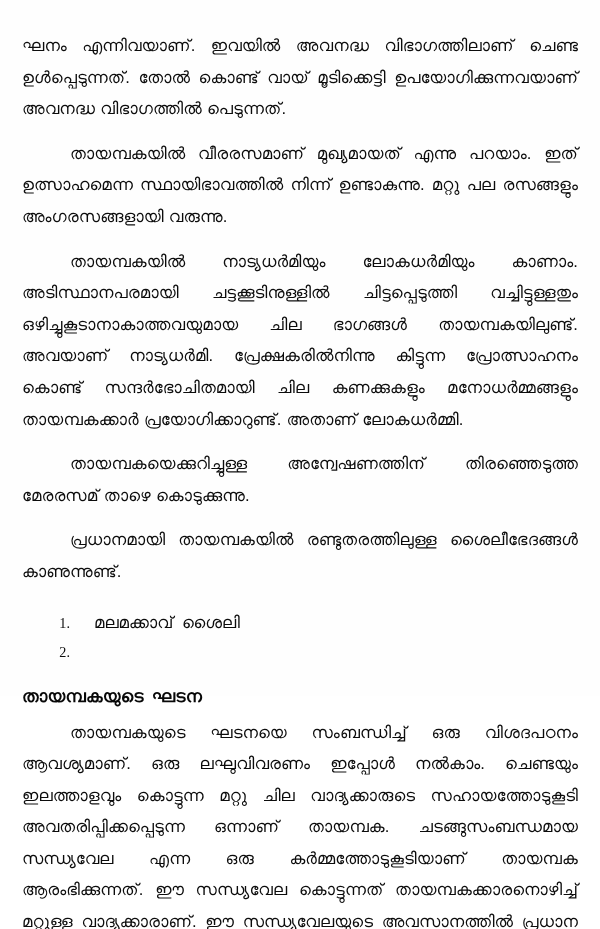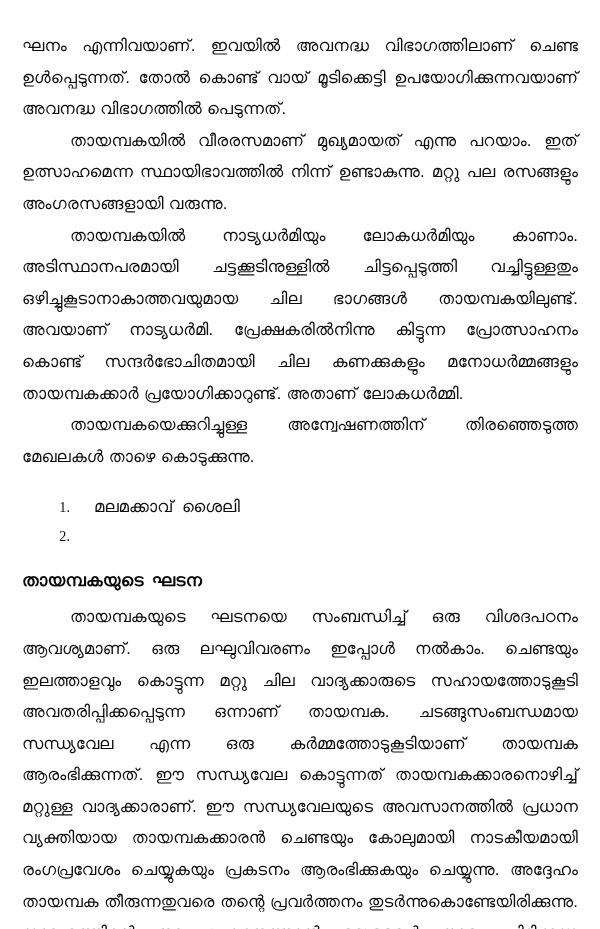--- a/index.html
+++ b/index.html
@@ -46,21 +46,21 @@
     letter-spacing: 0.1px;
     word-spacing: 0.4px;
   }
   .para.indent {
     text-indent: 48px;
   }
   .para.cont {
     text-indent: 0;
   }
   .para + .para {
-    margin-top: 0;
+    margin-top: 13px;
   }
 
   
   .heading {
     font-family: "Liberation Sans", "DejaVu Sans", sans-serif;
     font-size: 17.4px;
     font-weight: bold;
     line-height: 30px;
     margin: 11px 0 6px 0;
     letter-spacing: 0.2px;
@@ -110,22 +110,23 @@
 <div class="page">
   <div class="content">
 
     <p class="para cont">ഘനം എന്നിവയാണ്. ഇവയില്‍ അവനദ്ധ വിഭാഗത്തിലാണ് ചെണ്ട ഉള്‍പ്പെടുന്നത്. തോല്‍ കൊണ്ട് വായ് മൂടിക്കെട്ടി ഉപയോഗിക്കുന്നവയാണ് അവനദ്ധ വിഭാഗത്തില്‍ പെടുന്നത്.</p>
 
 
     <p class="para indent">തായമ്പകയില്‍ വീരരസമാണ് മുഖ്യമായത് എന്നു പറയാം. ഇത് ഉത്സാഹമെന്ന സ്ഥായിഭാവത്തില്‍ നിന്ന് ഉണ്ടാകുന്നു. മറ്റു പല രസങ്ങളും അംഗരസങ്ങളായി വരുന്നു.</p>
 
     <p class="para indent">തായമ്പകയില്‍ നാട്യധര്‍മിയും ലോകധര്‍മിയും കാണാം. അടിസ്ഥാനപരമായി ചട്ടക്കൂടിനുള്ളില്‍ ചിട്ടപ്പെടുത്തി വച്ചിട്ടുള്ളതും ഒഴിച്ചുകൂടാനാകാത്തവയുമായ ചില ഭാഗങ്ങള്‍ തായമ്പകയിലുണ്ട്. അവയാണ് നാട്യധര്‍മി. പ്രേക്ഷകരില്‍നിന്നു കിട്ടുന്ന പ്രോത്സാഹനം കൊണ്ട് സന്ദര്‍ഭോചിതമായി ചില കണക്കുകളും മനോധര്‍മ്മങ്ങളും തായമ്പകക്കാര്‍ പ്രയോഗിക്കാറുണ്ട്. അതാണ് ലോകധര്‍മ്മി.</p>
 
-    <p class="para indent">തായമ്പകയെക്കുറിച്ചുള്ള അന്വേഷണത്തിന് തിരഞ്ഞെടുത്ത മേഖലകള്‍ താഴെ കൊടുക്കുന്നു.</p>
+    <p class="para indent">തായമ്പകയെക്കുറിച്ചുള്ള അന്വേഷണത്തിന് തിരഞ്ഞെടുത്ത മേരരസമ്‍ താഴെ കൊടുക്കുന്നു.</p>
 
+    <p class="para indent">പ്രധാനമായി തായമ്പകയില്‍ രണ്ടുതരത്തിലുള്ള ശൈലീഭേദങ്ങള്‍ കാണുന്നുണ്ട്.</p>
 
     <ol class="numlist wide">
       <li>
         <span class="num">1.</span>
         <span class="txt">മലമക്കാവ് ശൈലി</span>
       </li>
       <li>
         <span class="num">2.</span>
       </li>
     </ol>

